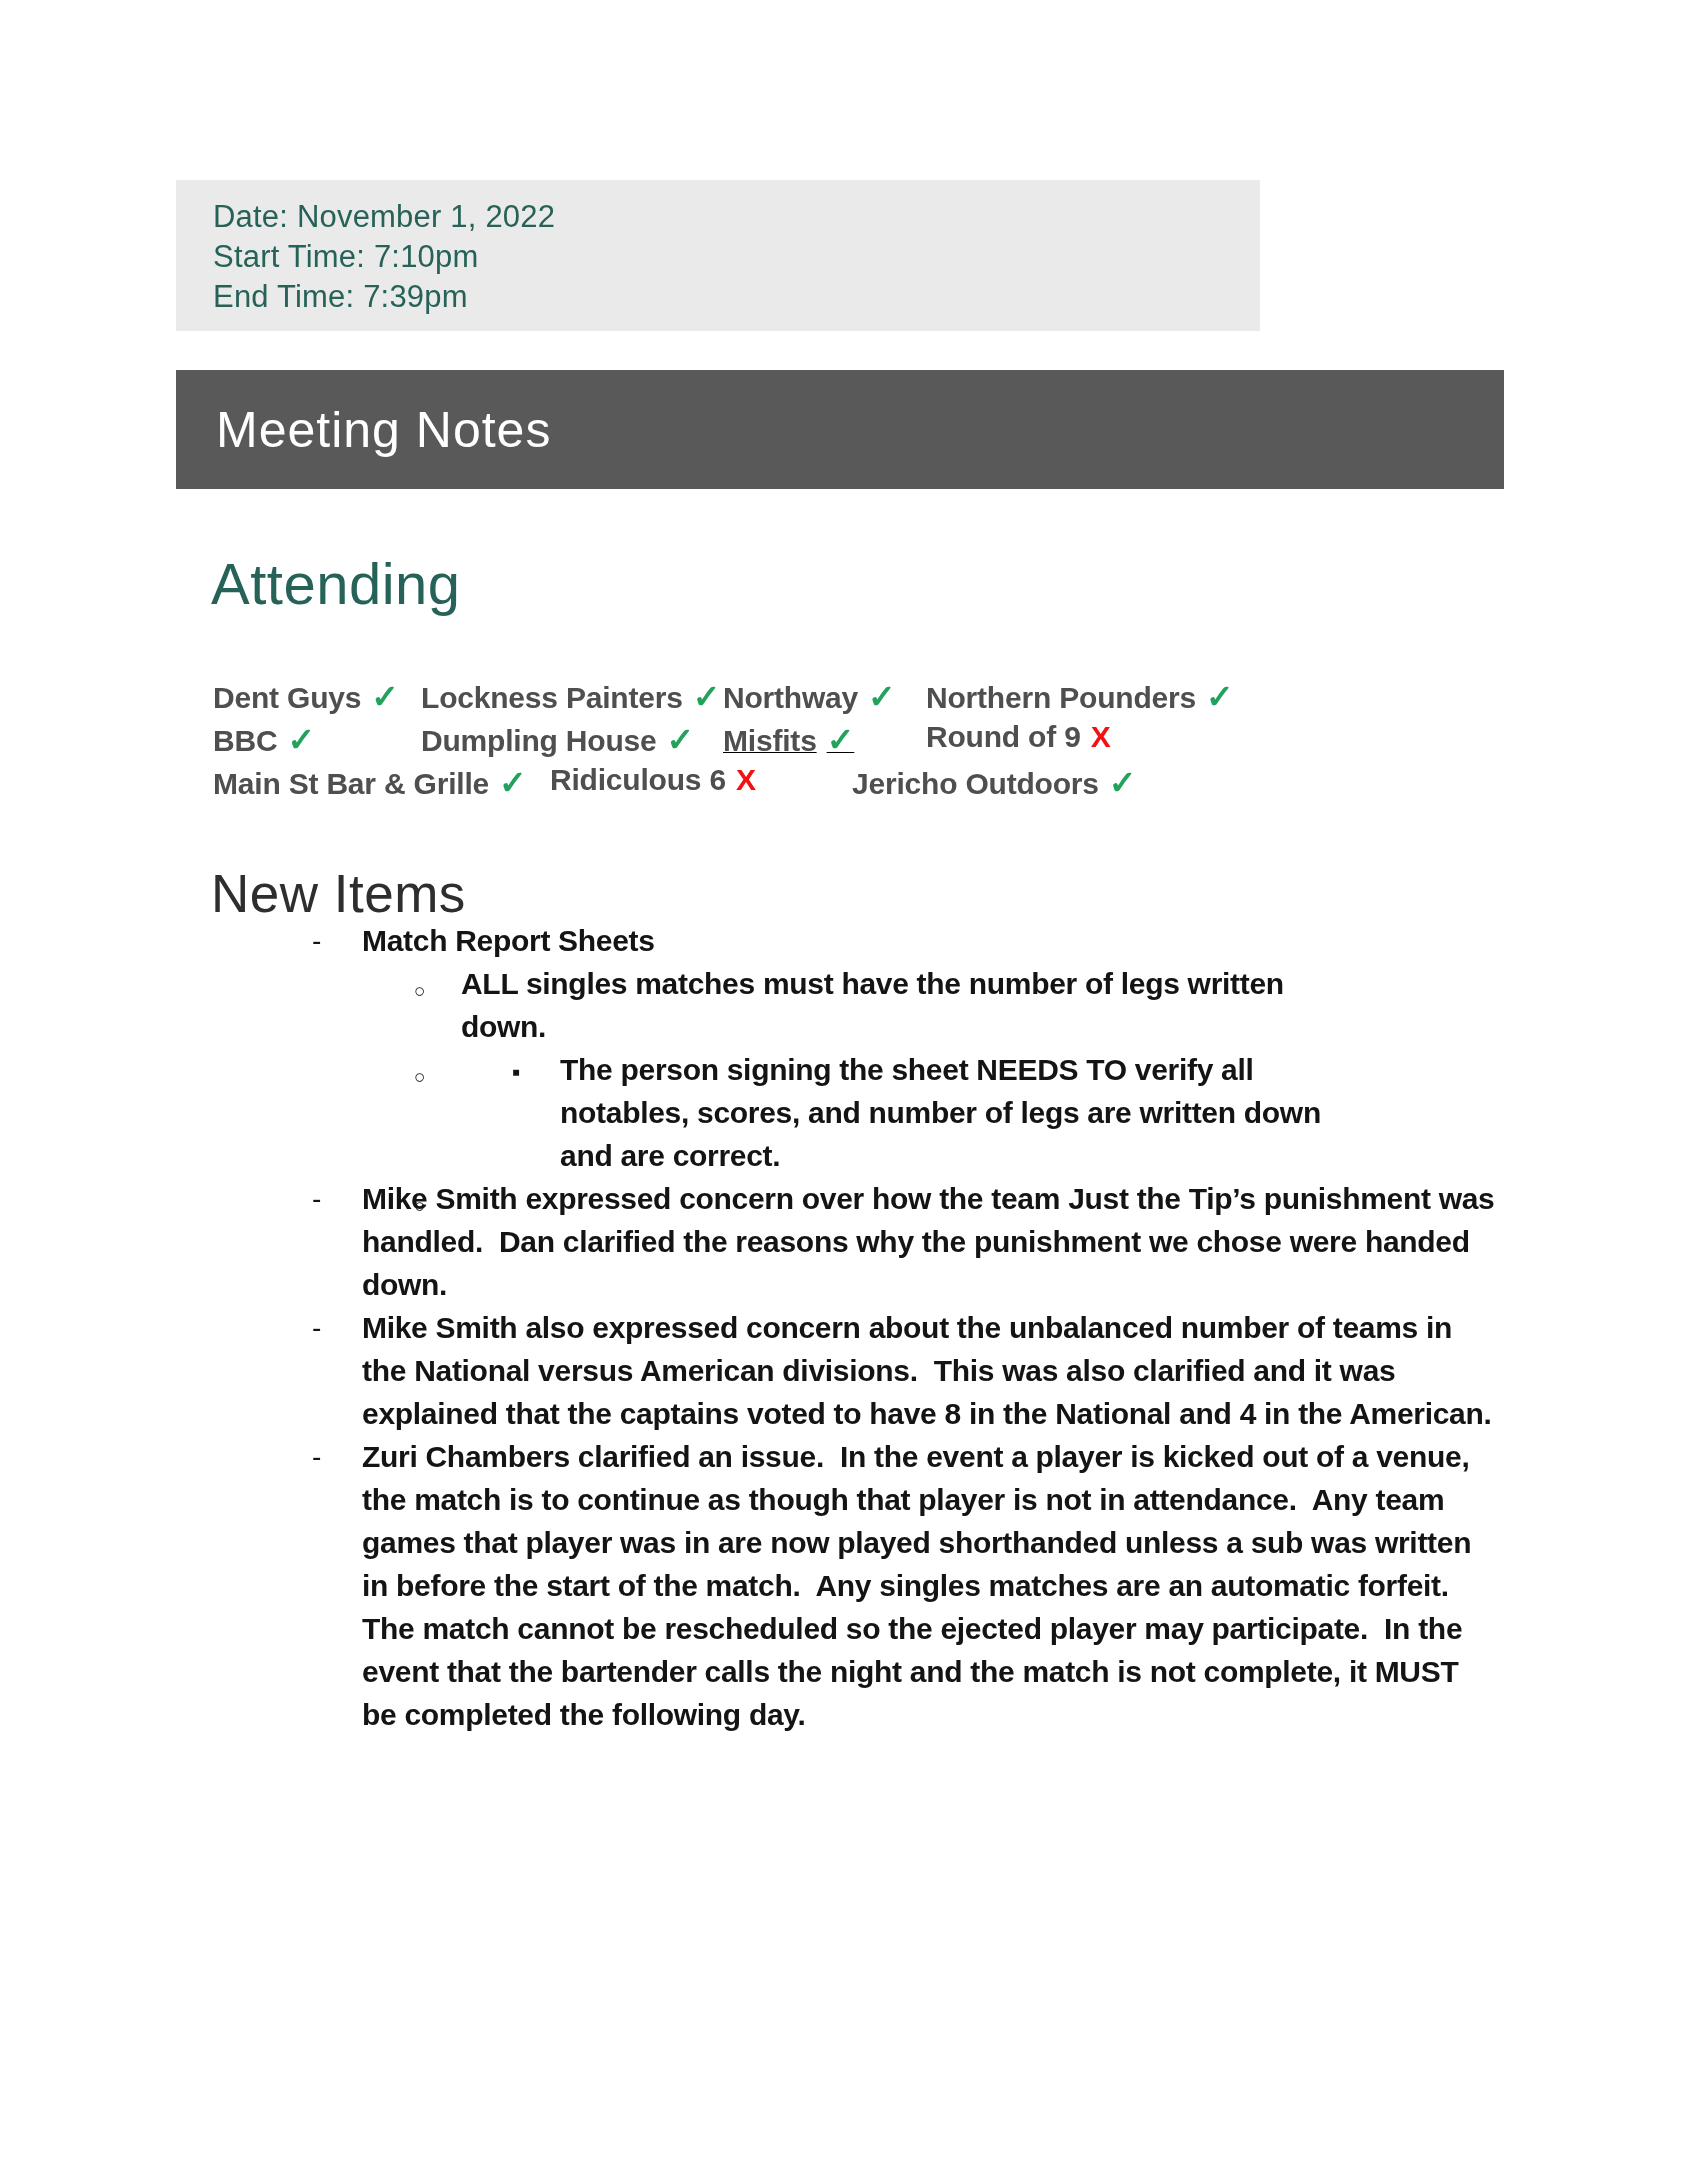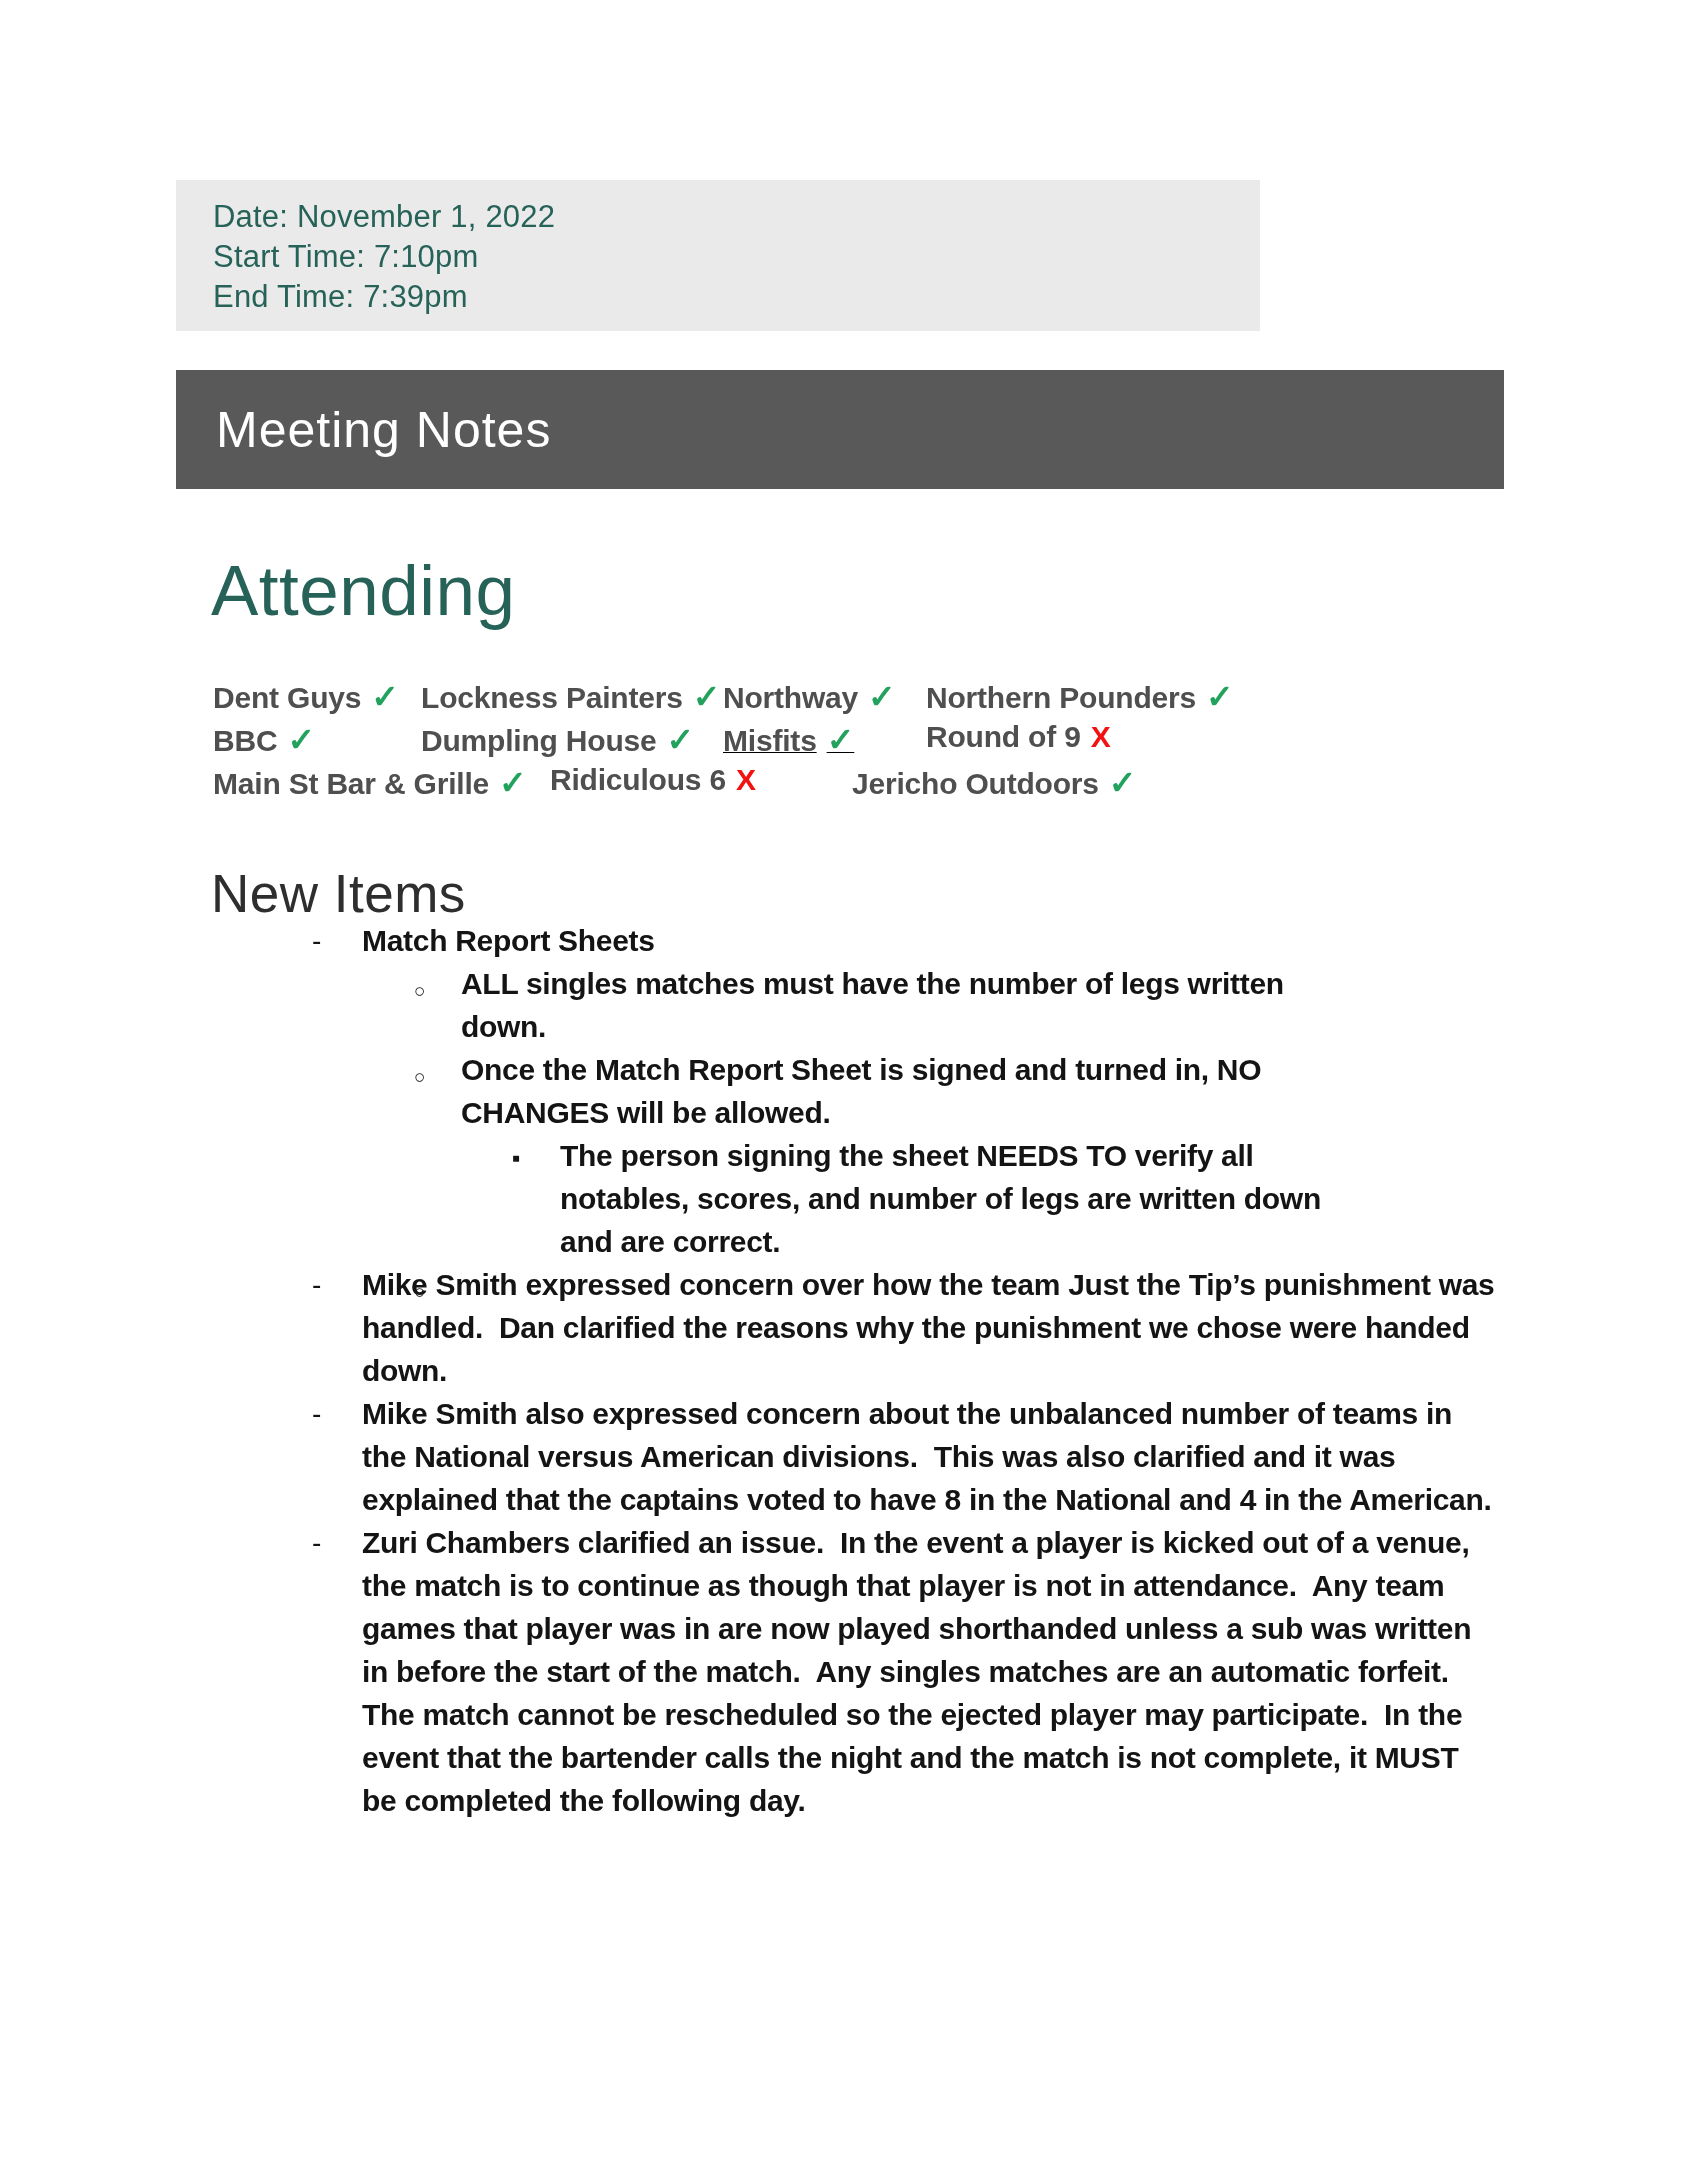--- a/index.html
+++ b/index.html
@@ -30,21 +30,21 @@
     padding-left:40px;box-sizing:border-box;
   }
   .title-banner h1{
     margin:0;font-size:50px;font-weight:400;
     color:var(--banner-text,#ffffff);
     letter-spacing:1px;
   }
   
   .attending-heading{
     position:absolute;left:211px;top:550px;margin:0;
-    font-size:71px;font-weight:400;
+    font-size:58px;font-weight:400;
     color:var(--accent-teal,#266258);
     letter-spacing:0.5px;
   }
   .attending-rows{position:absolute;left:213px;top:639px;width:1287px;margin-top:38px;}
   .att-row{position:relative;height:43px;}
   .att-cell{position:absolute;top:0;white-space:nowrap;}
   .team-name{
     font-size:30px;font-weight:700;
     color:var(--team-color,#4f4f4f);
     letter-spacing:-0.2px;
@@ -111,21 +111,21 @@
         <span class="att-cell" style="left: 337px;"><span class="team-name">Ridiculous 6</span><span class="mark absent">X</span></span>
         <span class="att-cell" style="left: 639px;"><span class="team-name">Jericho Outdoors</span><span class="mark present">✓</span></span>
       </div>
     </div>
 
   <h2 class="newitems-heading">New Items</h2>
 
   <div class="items-list" id="items-list">
       <div class="item lv1"><span class="bullet">-</span><span class="item-text">Match Report Sheets</span></div>
       <div class="item lv2"><span class="bullet">○</span><span class="item-text">ALL singles matches must have the number of legs written down.</span></div>
-      <div class="item lv2"><span class="bullet">○</span><span class="item-text">Once the Match Report Sheet is signed and turned in, NO CHANGES will be allowed.</span></div>
+      <div class="item lv2"><span class="bullet">○</span></div>
       <div class="item lv3"><span class="bullet">▪</span><span class="item-text">The person signing the sheet NEEDS TO verify all notables, scores, and number of legs are written down and are correct.</span></div>
       <div class="item lv2"><span class="bullet">○</span></div>
       <div class="item lv1"><span class="bullet">-</span><span class="item-text">Mike Smith expressed concern over how the team Just the Tip’s punishment was handled.  Dan clarified the reasons why the punishment we chose were handed down.</span></div>
       <div class="item lv1"><span class="bullet">-</span><span class="item-text">Mike Smith also expressed concern about the unbalanced number of teams in the National versus American divisions.  This was also clarified and it was explained that the captains voted to have 8 in the National and 4 in the American.</span></div>
       <div class="item lv1"><span class="bullet">-</span><span class="item-text">Zuri Chambers clarified an issue.  In the event a player is kicked out of a venue, the match is to continue as though that player is not in attendance.  Any team games that player was in are now played shorthanded unless a sub was written in before the start of the match.  Any singles matches are an automatic forfeit.  The match cannot be rescheduled so the ejected player may participate.  In the event that the bartender calls the night and the match is not complete, it MUST be completed the following day.</span></div>
     </div>
 
 </div>
 
 

